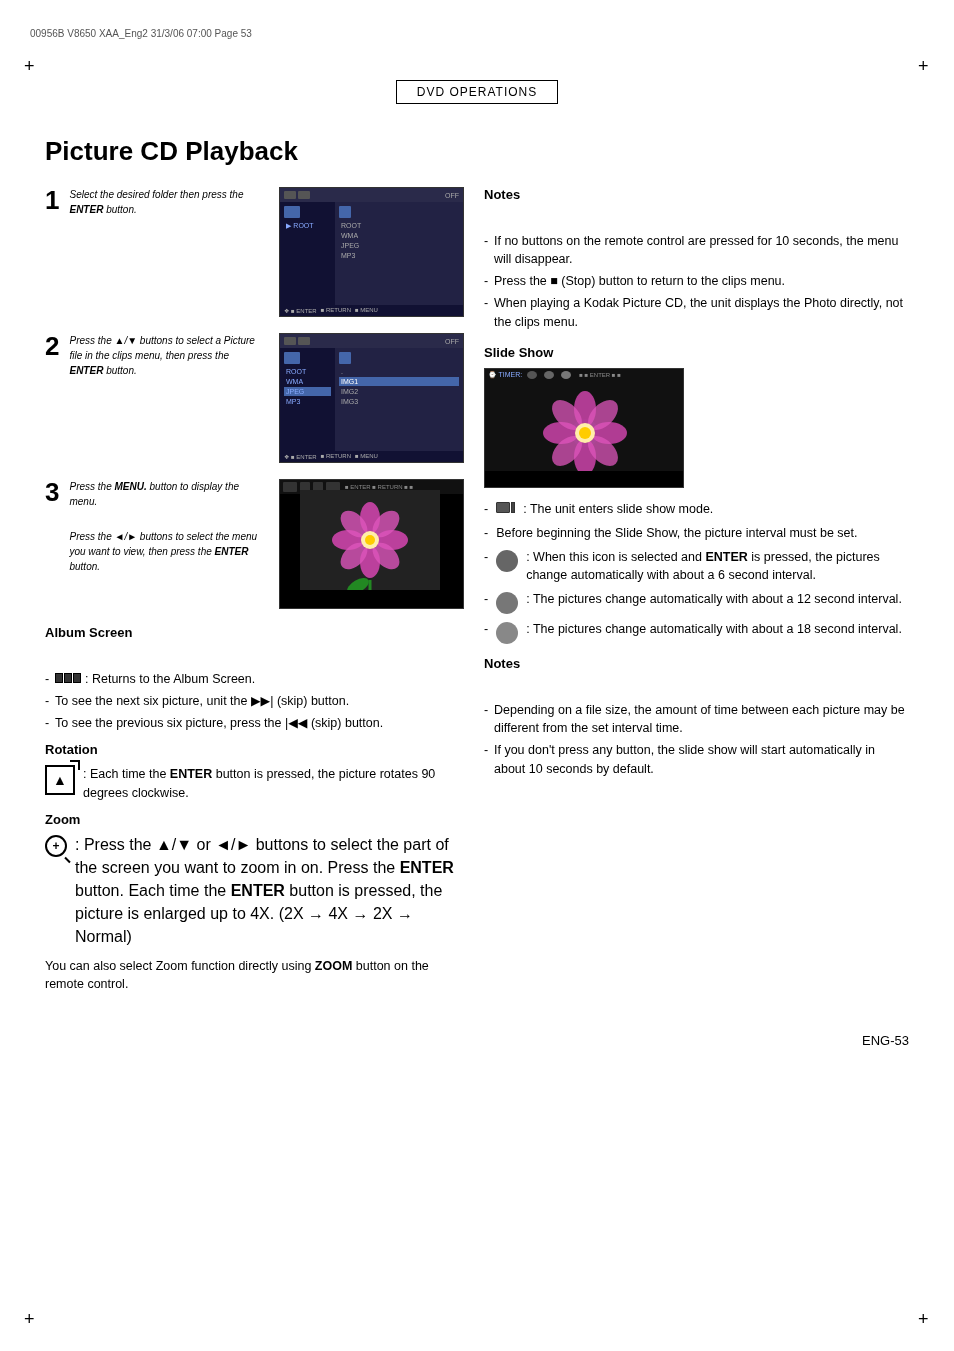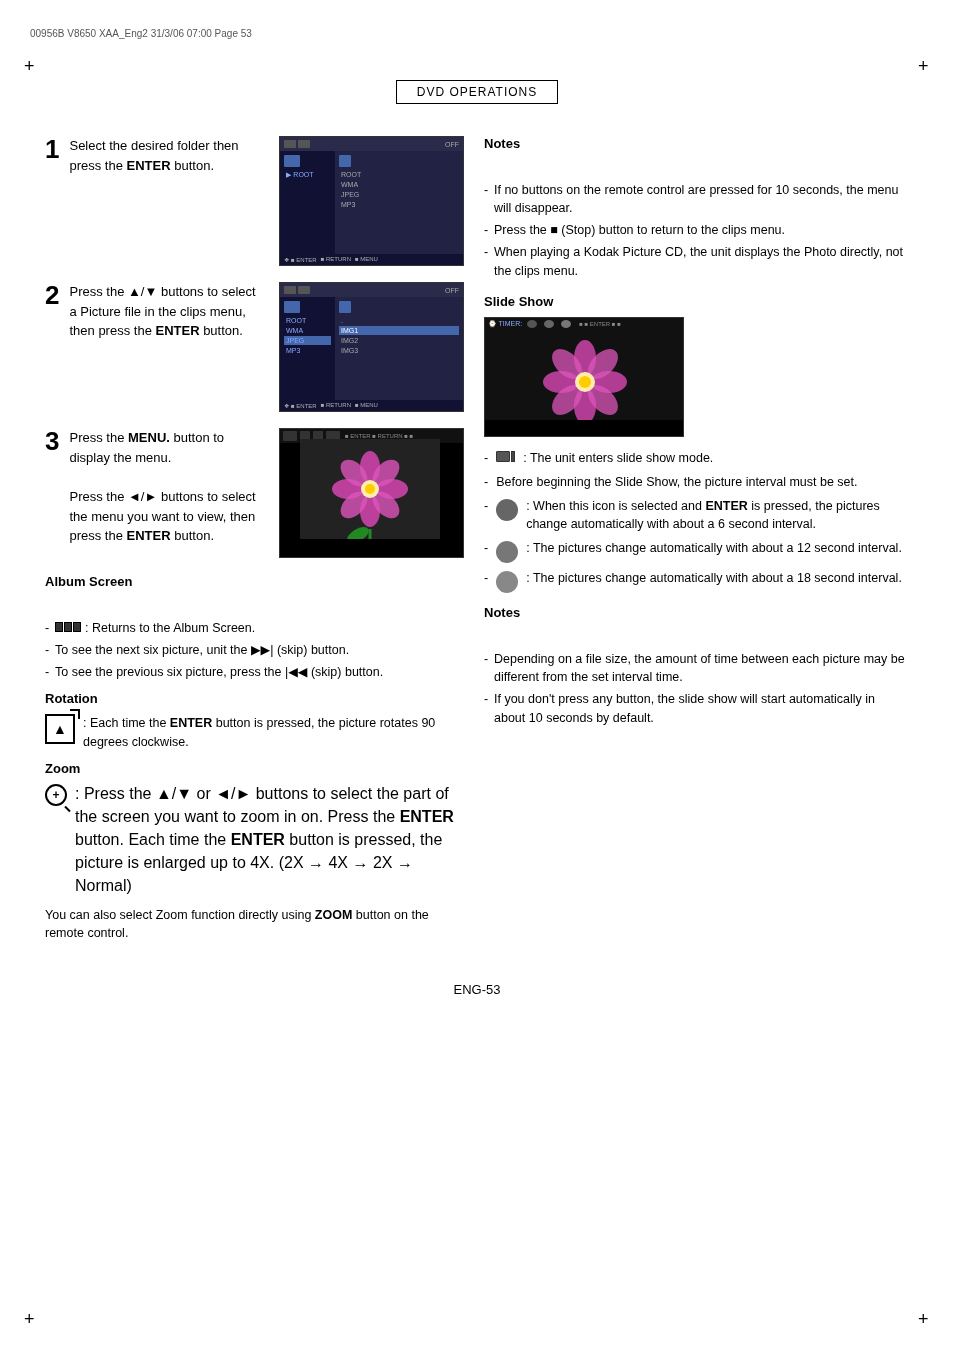--- a/index.html
+++ b/index.html
@@ -67,21 +67,21 @@
     .left-col { flex: 0 0 280px; }
     .right-col { flex: 1; }
 
     .step-number {
       font-size: 26px;
       font-weight: bold;
       line-height: 1;
       flex-shrink: 0;
     }
 
-    .step-text { flex: 1; font-size: 13px; line-height: 1.5; }
+    .step-text { flex: 1; font-size: 10px; line-height: 1.5; font-style: italic; }
     .step-text b { font-weight: bold; }
 
     
     .screen-img {
       width: 185px;
       height: 130px;
       background: #1a1a3a;
       border: 1px solid #333;
       position: relative;
       overflow: hidden;
@@ -240,21 +240,21 @@
       margin-bottom: 6px;
       font-size: 12.5px;
       line-height: 1.45;
     }
     .inline-item .dash {
       flex-shrink: 0;
       margin-right: 0;
     }
 
     .page-footer {
-      text-align: center;
+      text-align: right;
       font-size: 13px;
       margin-top: 30px;
       padding-bottom: 30px;
     }
 
     .step-row {
       display: flex;
       gap: 14px;
       margin-bottom: 16px;
     }
@@ -273,20 +273,21 @@
 <div class="crosshair crosshair-tr"></div>
 <div class="crosshair crosshair-bl"></div>
 <div class="crosshair crosshair-br"></div>
 
 <div class="page-content">
 
   <div style="text-align:center; margin-bottom:14px;">
     <div class="section-header-box">DVD OPERATIONS</div>
   </div>
 
+  <div class="page-title">Picture CD Playback</div>
 
   <div class="two-col">
 
     <div class="left-col">
 
       <div class="step-row">
         <div class="step-left">
           <div style="display:flex; gap:10px; align-items:flex-start;">
             <div class="step-number">1</div>
             <div class="step-text">

